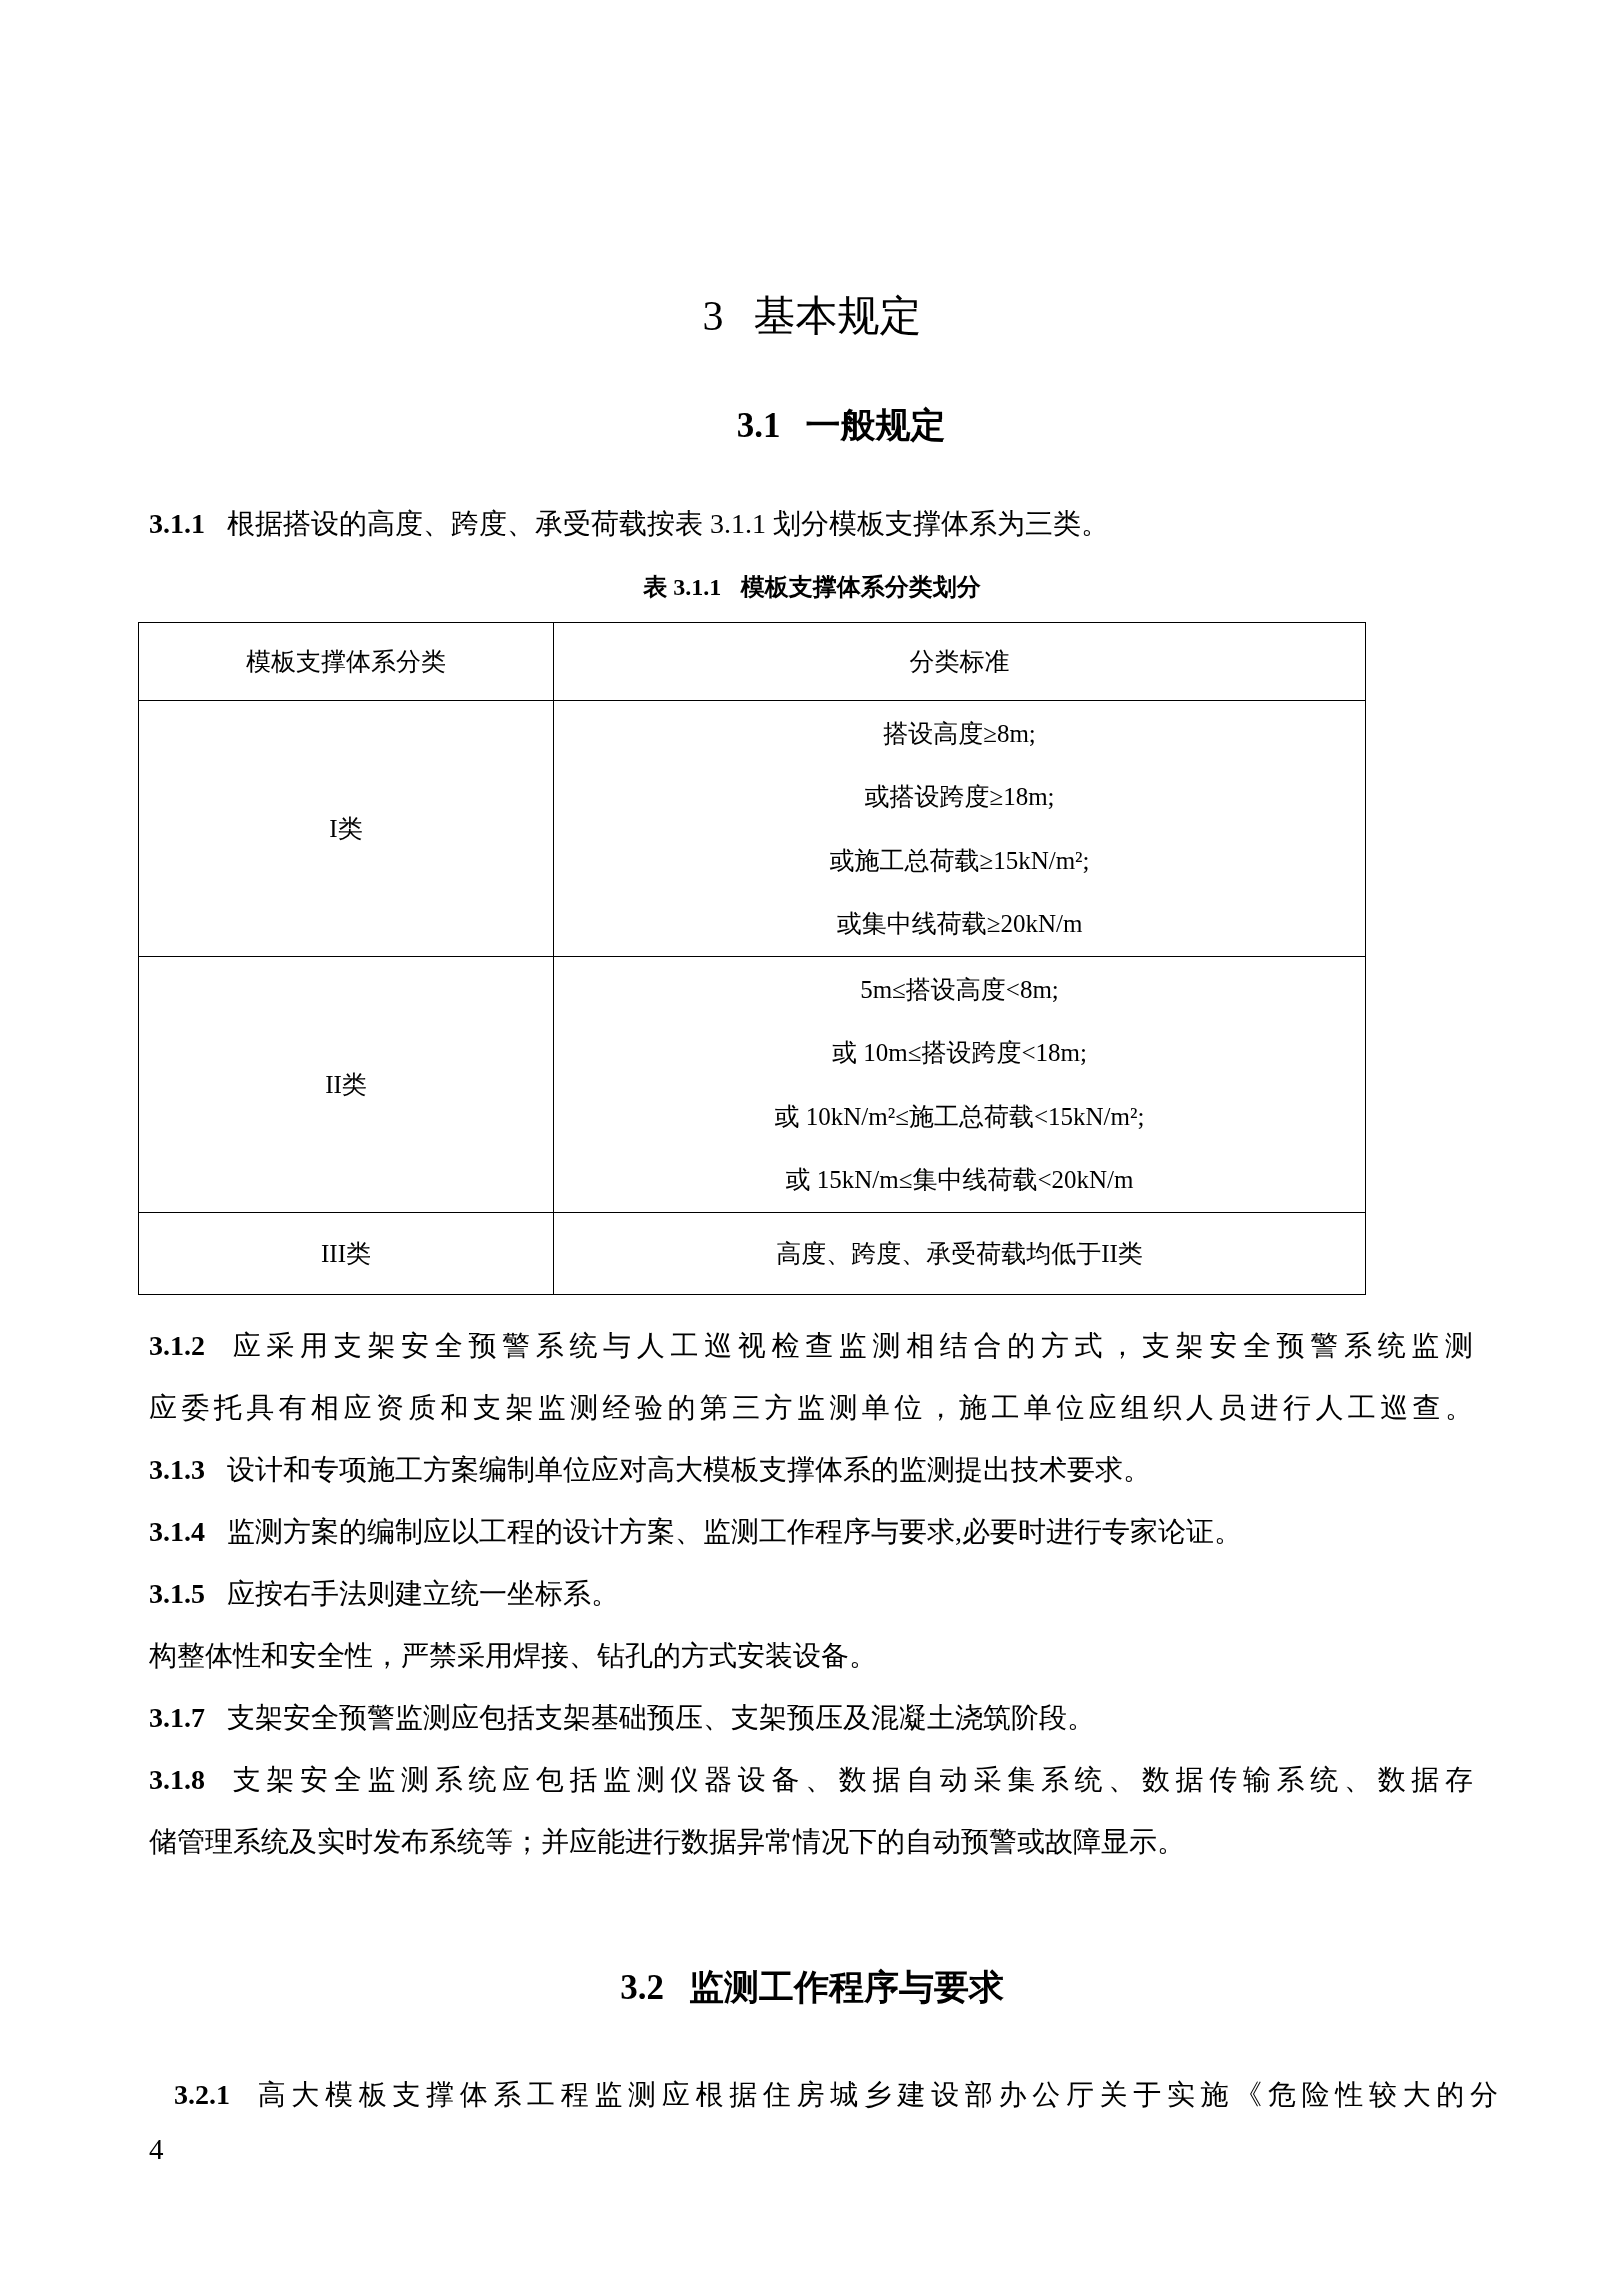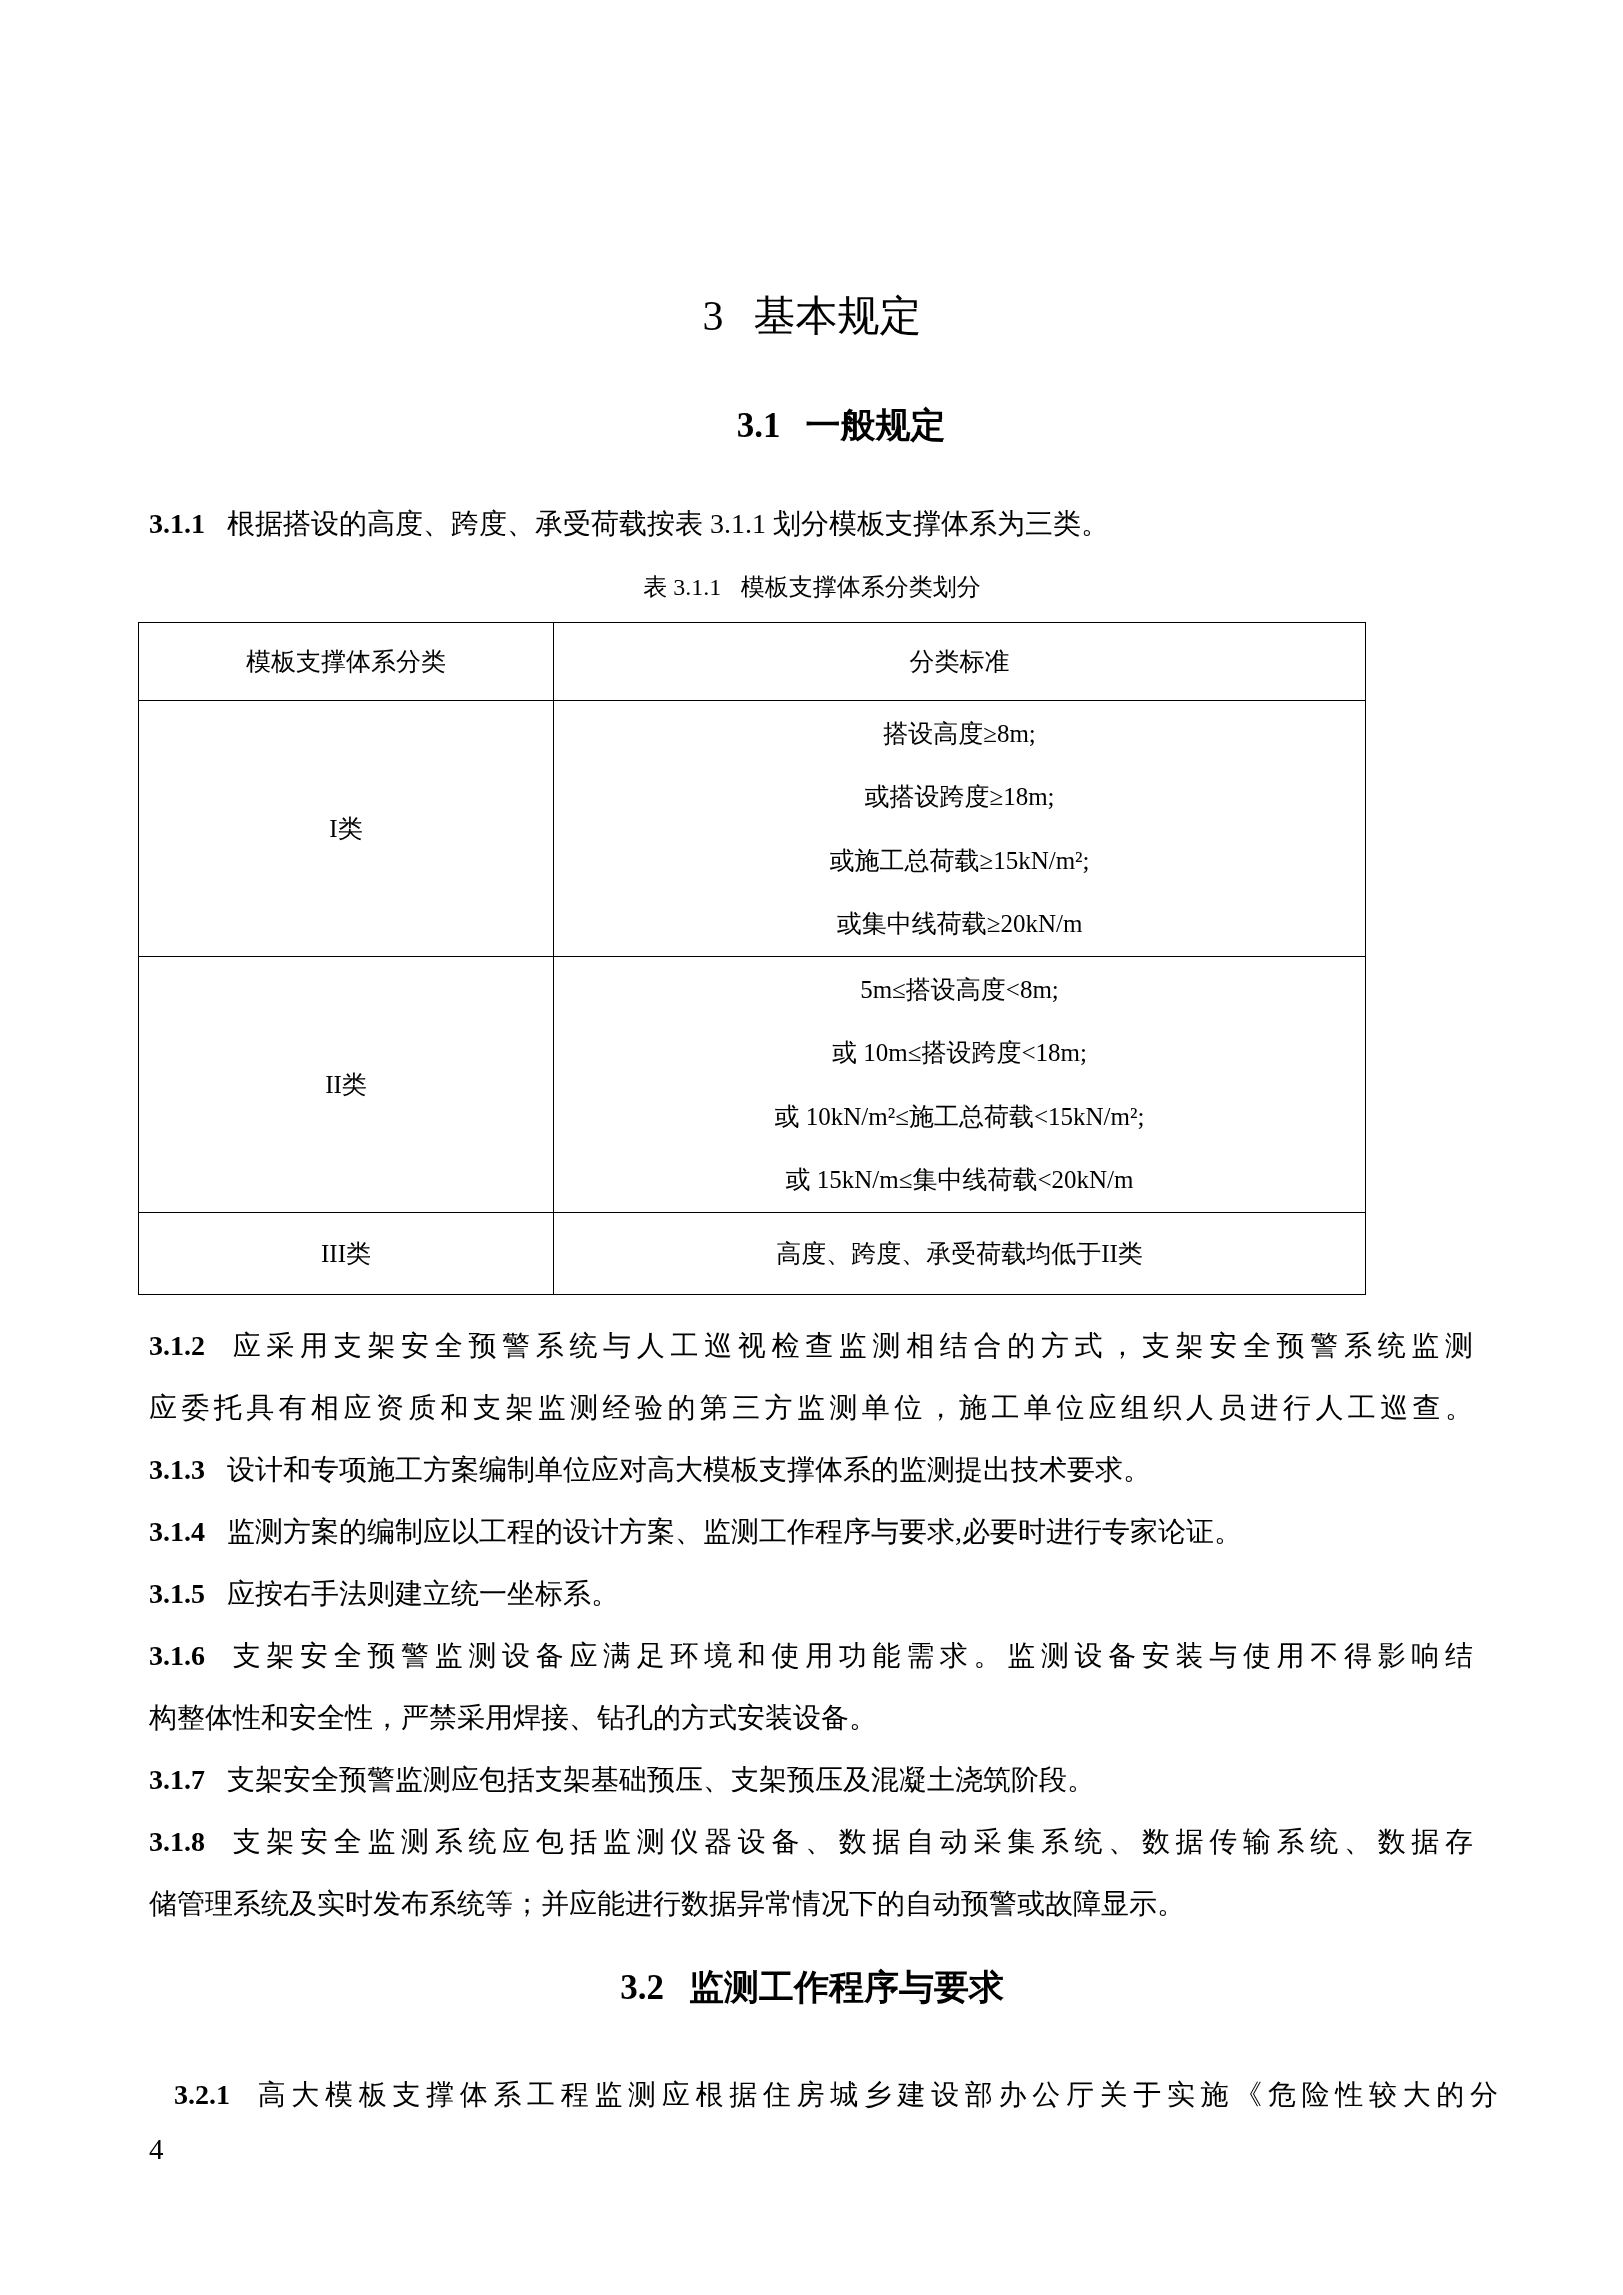--- a/index.html
+++ b/index.html
@@ -48,21 +48,21 @@
   .clause-3-2-1 {
     top: 2064px; left: 149px; width: 1324px;
     font-size: 28px; line-height: 62px; height: 62px;
     white-space: nowrap; overflow: hidden;
     text-align: justify; text-align-last: justify; margin-left: 25px;
   }
 
   
   .table-caption {
     top: 571px; left: 0; width: 100%;
-    text-align: center; font-weight: normal; font-size: 24px; line-height: 32px;
+    text-align: center; font-weight: bold; font-size: 24px; line-height: 32px;
   }
   .table-caption .cap-label { margin-right: 19.5px; }
 
   
   table.class-table {
     position: absolute; top: 622px; left: 138px;
     width: 1228px;
     border-collapse: collapse; table-layout: fixed;
     font-size: 25px;
   }
@@ -152,23 +152,20 @@
   </div>
   <div class="cl-line">
     <span class="cnum">3.1.3</span><span>设计和专项施工方案编制单位应对高大模板支撑体系的监测提出技术要求。</span>
   </div>
   <div class="cl-line">
     <span class="cnum">3.1.4</span><span>监测方案的编制应以工程的设计方案、监测工作程序与要求,必要时进行专家论证。</span>
   </div>
   <div class="cl-line">
     <span class="cnum">3.1.5</span><span>应按右手法则建立统一坐标系。</span>
   </div>
-  <div class="cl-line fill">
-    <span class="cnum">3.1.6</span><span>支架安全预警监测设备应满足环境和使用功能需求。监测设备安装与使用不得影响结</span>
-  </div>
   <div class="cl-line">
     <span>构整体性和安全性，严禁采用焊接、钻孔的方式安装设备。</span>
   </div>
   <div class="cl-line">
     <span class="cnum">3.1.7</span><span>支架安全预警监测应包括支架基础预压、支架预压及混凝土浇筑阶段。</span>
   </div>
   <div class="cl-line fill">
     <span class="cnum">3.1.8</span><span>支架安全监测系统应包括监测仪器设备、数据自动采集系统、数据传输系统、数据存</span>
   </div>
   <div class="cl-line">

